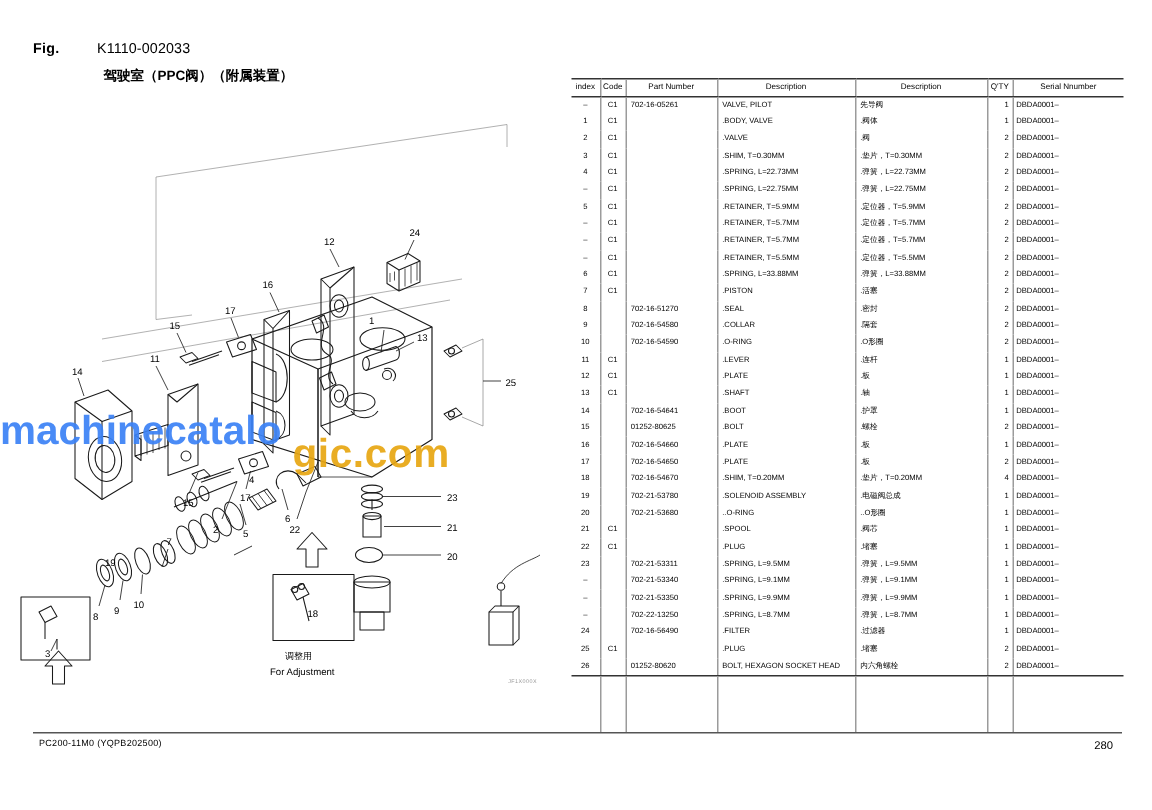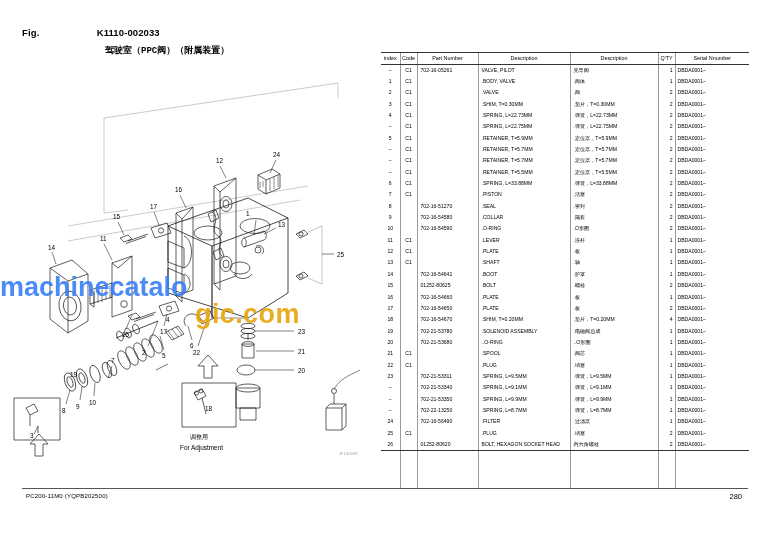--- a/index.html
+++ b/index.html
@@ -11,26 +11,26 @@
     color:#000;
     position:relative;
     overflow:hidden;
   }
   .page {
     position:absolute; inset:0;
     background:#fff;
   }
   
   .header { position:absolute; left:22px; top:27px; }
-  .hdr-row { display:flex; align-items:flex-start;gap:32px; }
+  .hdr-row { display:flex; align-items:flex-start; }
   .hdr-fig { font-size:9.5px; font-weight:bold; letter-spacing:.2px; }
-  .hdr-code { font-size:9.5px; font-weight:bold; margin-left:25px; letter-spacing:.1px; }
+  .hdr-code { font-size:9.5px; font-weight:normal; margin-left:25px; letter-spacing:.1px; }
   .hdr-title { font-size:9.5px; font-weight:bold; margin-left:12px; letter-spacing:.05px; }
-  .hdr-cn { font-size:9px; font-weight:bold; margin-left:83px; margin-top:6px;
-            font-family:Liberation Mono, monospace; }
+  .hdr-cn { font-size:9px; font-weight:bold; margin-left:47px; margin-top:6px;
+            font-family:Liberation Sans, sans-serif; }
 
   
   .diagram { position:absolute; left:8px; top:78px; width:368px; height:390px; }
   .diagram svg { display:block; }
   .drawing-ref {
     position:absolute; right:18px; bottom:12px;
     font-size:3.6px; color:#9a9a9a; letter-spacing:.3px;
     font-family:"Liberation Sans", sans-serif;
   }
 
@@ -67,21 +67,20 @@
 
   
   .watermark {
     position:absolute; left:195px; top:287px;
     font-size:27px; font-weight:bold;
     color:#e8a712; opacity:.92;
     letter-spacing:.4px;
     font-family:"Liberation Sans", sans-serif;
     pointer-events:none;
     white-space:nowrap;
-    margin-top:12px;
   }
   .watermark2 {
     position:absolute; left:0px; top:272px;
     font-size:27px; font-weight:bold;
     color:#3b82f6; opacity:.92;
     font-family:"Liberation Sans", sans-serif;
     pointer-events:none; white-space:nowrap;
   }
   .lbl { font-size:6.4px; font-family:"Liberation Sans", sans-serif; fill:#000; }
   .adj-cn { font-size:6px; font-family:"DejaVu Sans", sans-serif; }

